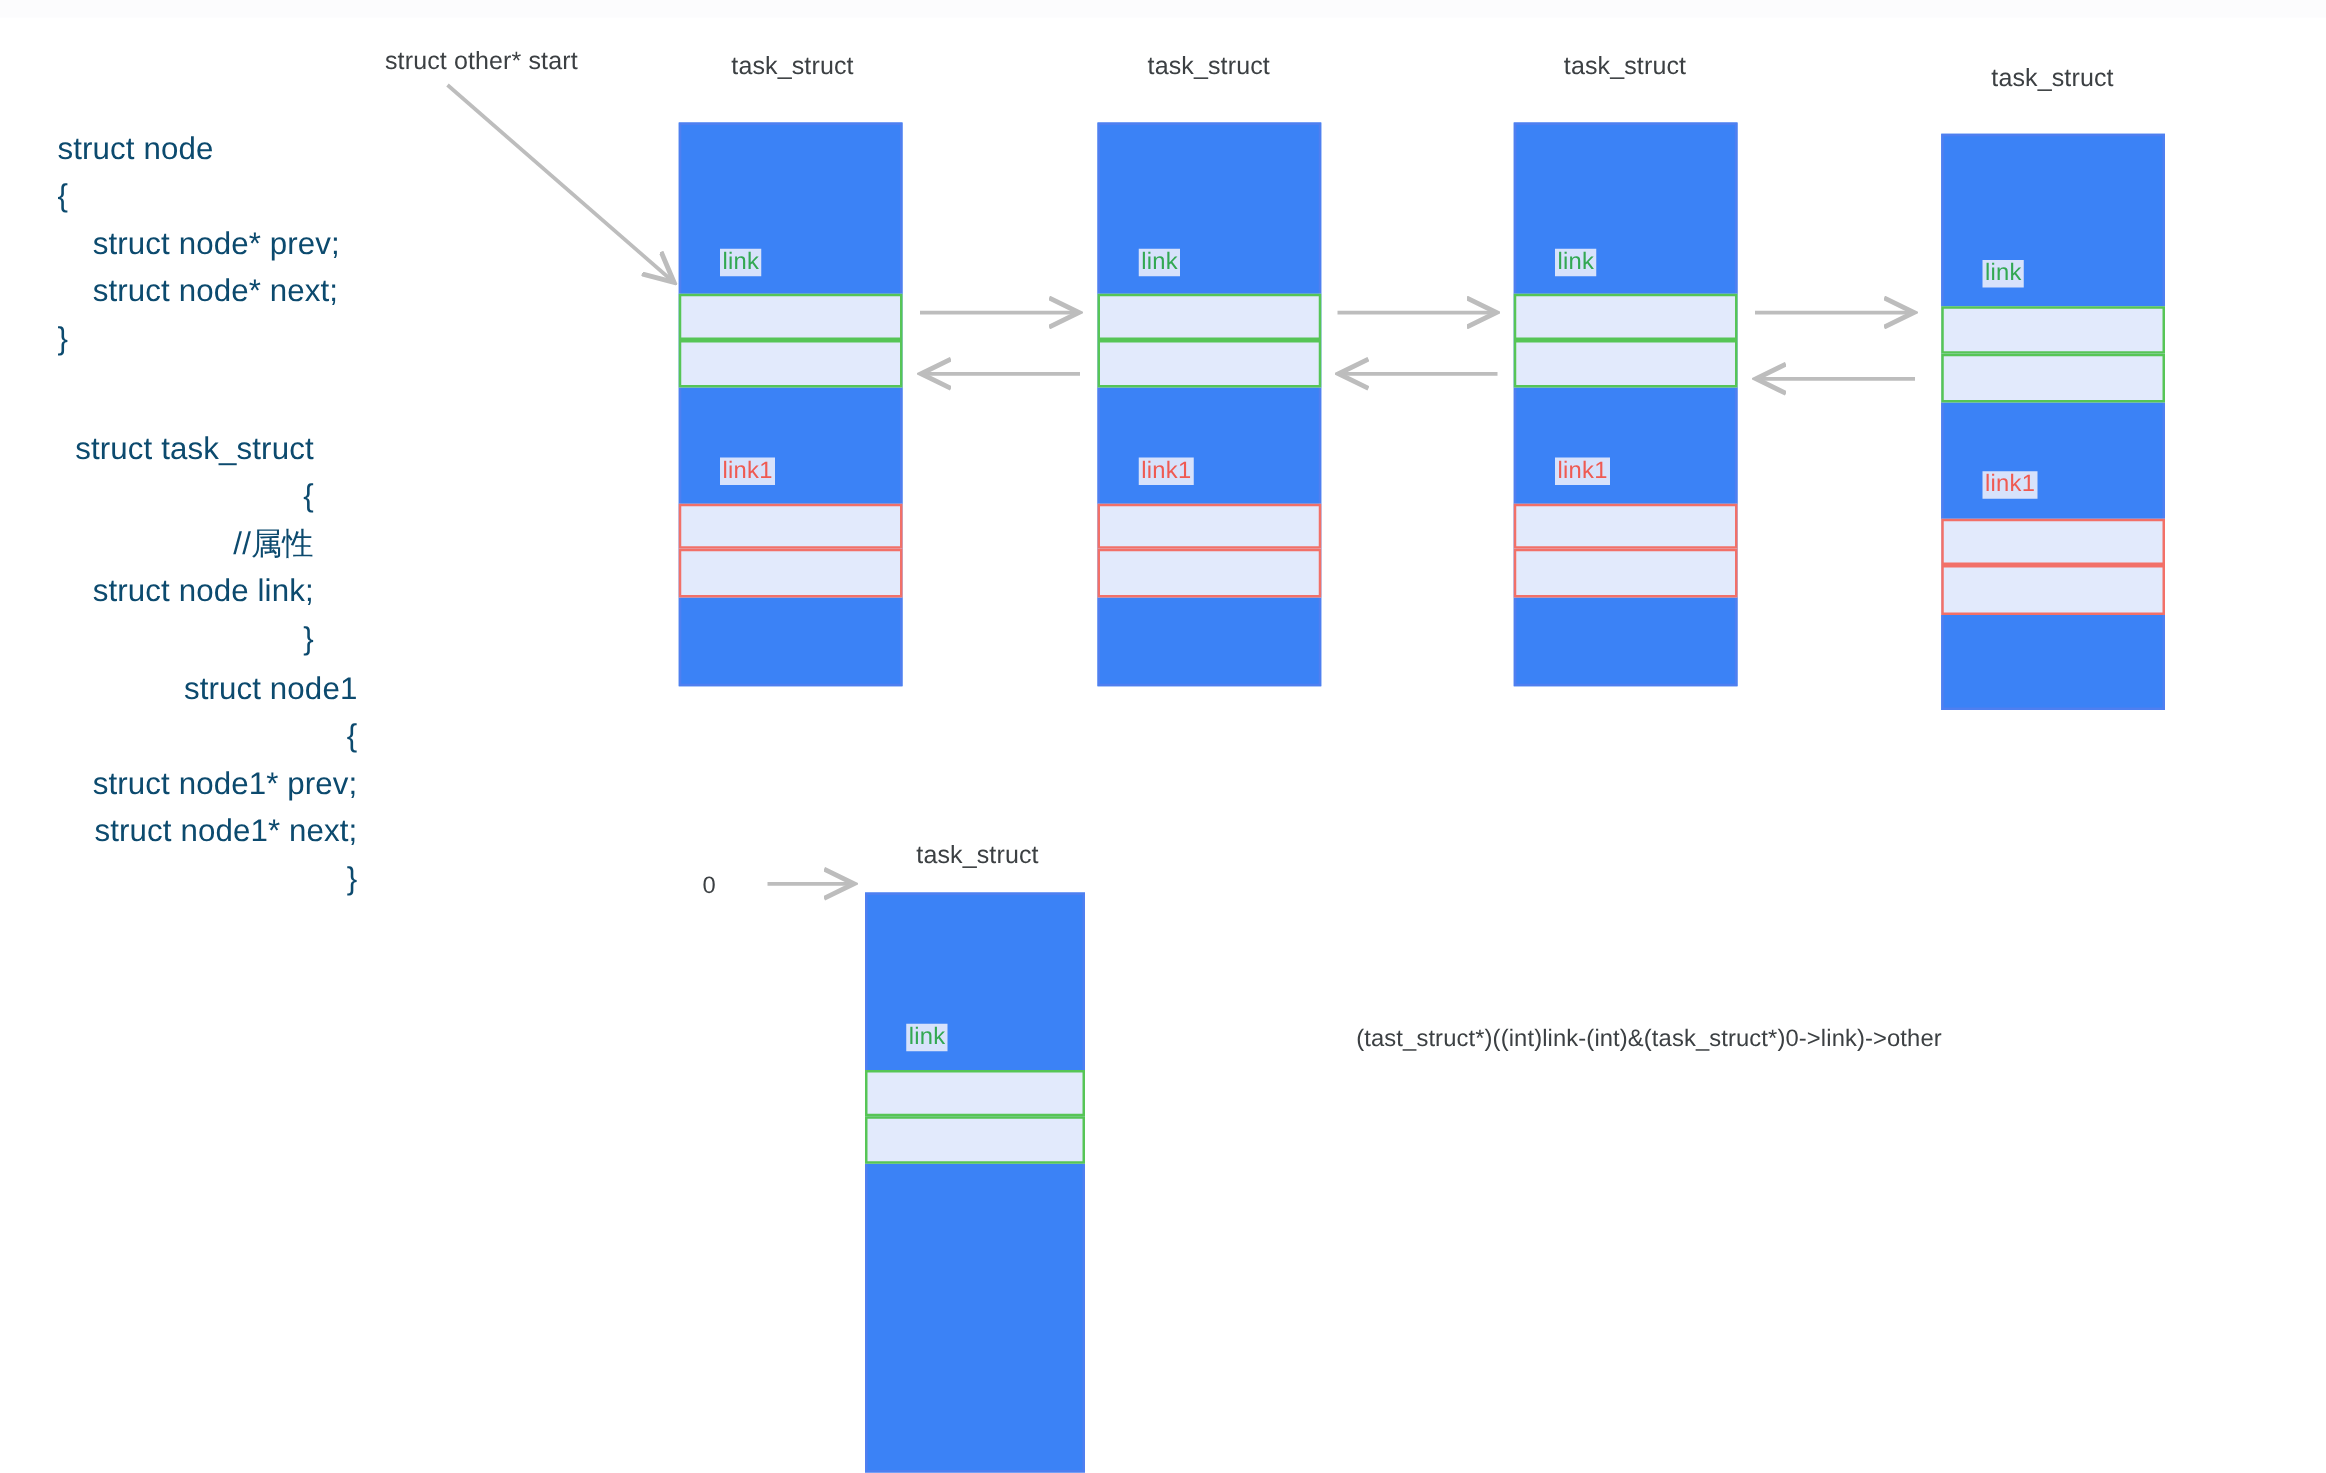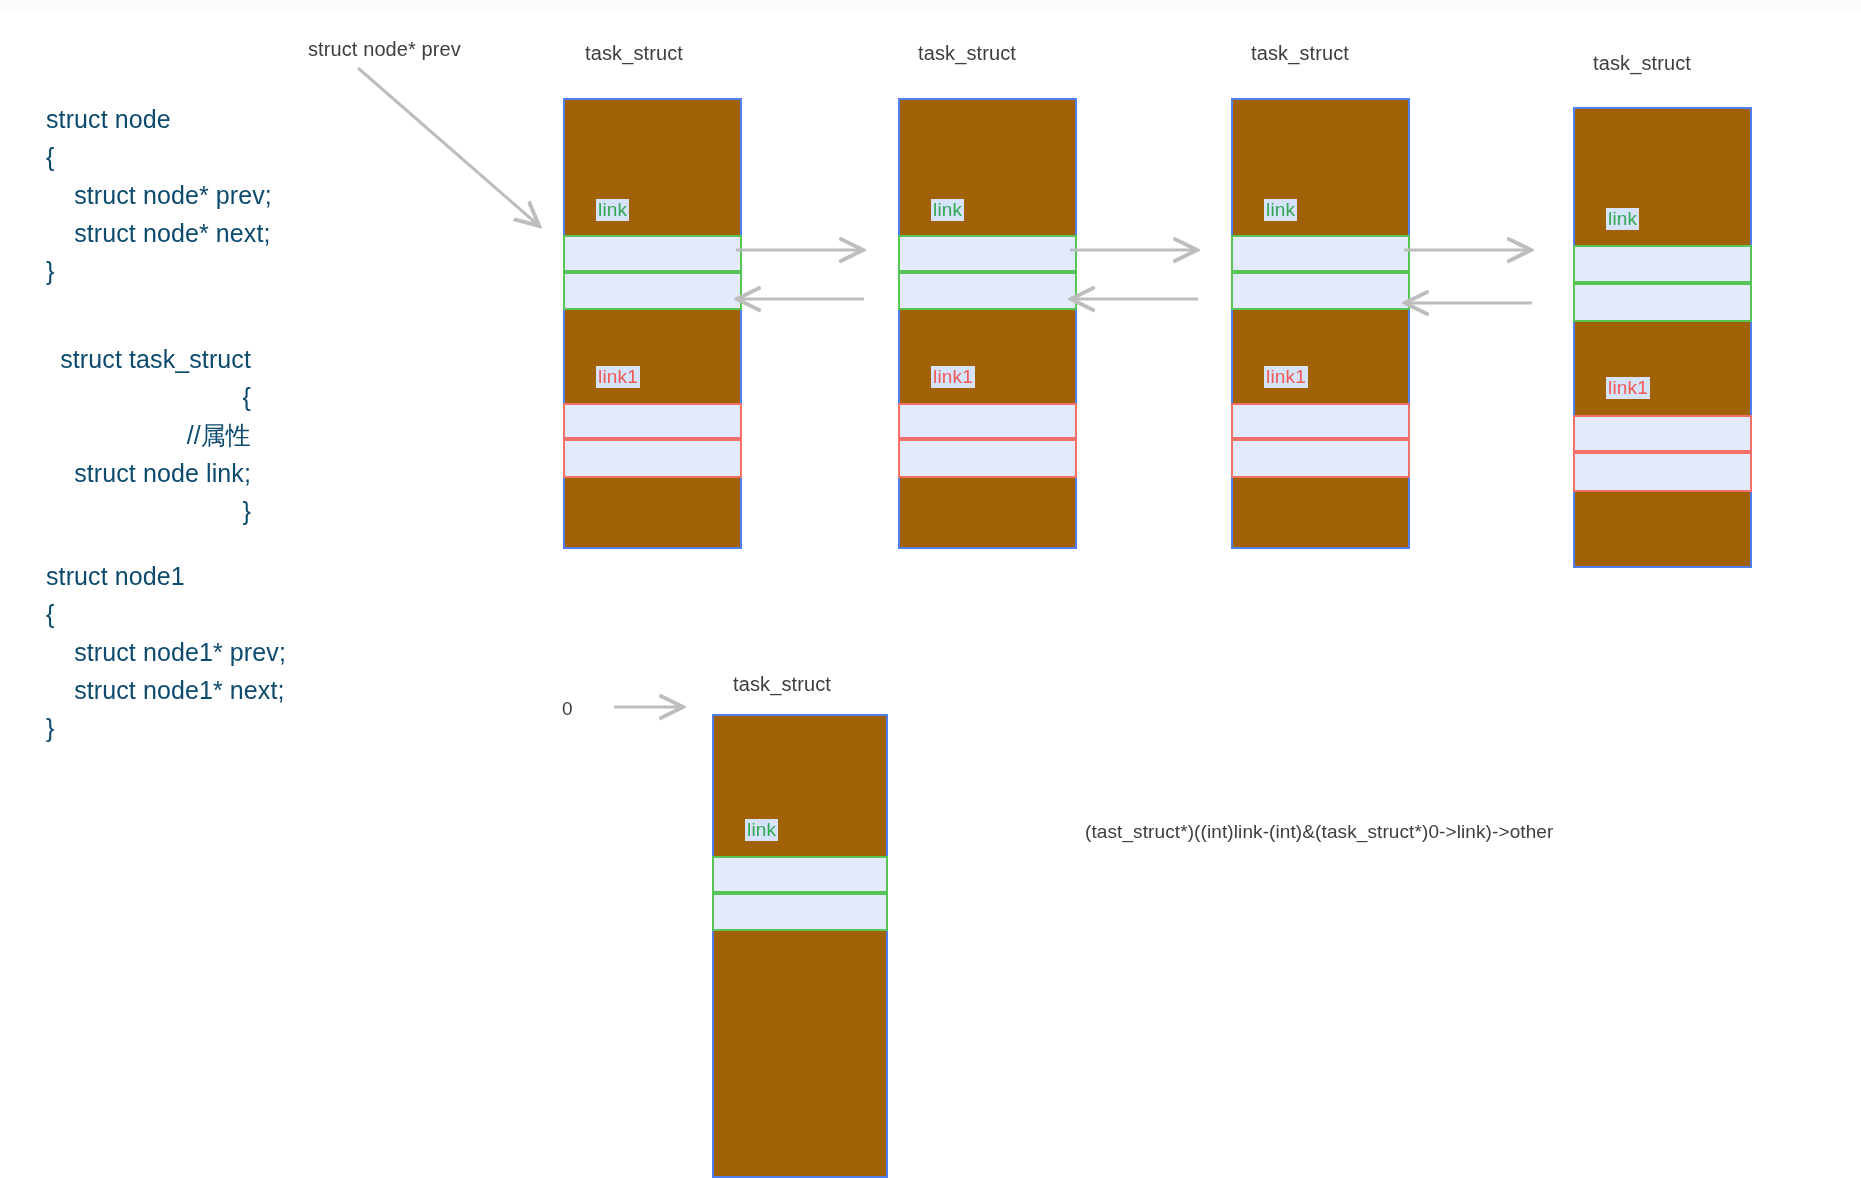--- a/index.html
+++ b/index.html
@@ -26,21 +26,21 @@
   .code-block {
     position: absolute;
     color: #0c4a6e;
     font-size: 25px;
     line-height: 38px;
     white-space: pre;
     letter-spacing: 0.1px;
   }
   #code-node      { left: 46px; top: 100px; }
   #code-task      { left: 46px; top: 340px; text-align: right; }
-  #code-node1     { left: 46px; top: 557px; }
+  #code-node1     { left: 46px; top: 532px; text-align: right; }
 
   
   .cap {
     position: absolute;
     color: #3c4043;
     font-size: 20px;
     letter-spacing: 0.1px;
     white-space: nowrap;
   }
 
@@ -54,23 +54,22 @@
     color: #3c4043;
     font-size: 20px;
     letter-spacing: 0.1px;
     white-space: nowrap;
     transform: translateX(-50%);
   }
 
   .ts-box {
     position: absolute;
     box-sizing: border-box;
-    background: #a16207;
+    background: #3b82f6;
     border: 2px solid #4f7ff0;
-    margin-left: 20px;
   }
 
   .band {
     position: absolute;
     left: -2px;
     box-sizing: border-box;
     background: #e2eafc;
   }
   .band.green { border: 2px solid #56c556; }
   .band.red   { border: 2px solid #f27068; }
@@ -109,21 +108,21 @@
     //属性
     struct node link;
 }</div>
 
 <div class="code-block" id="code-node1">struct node1
 {
     struct node1* prev;
     struct node1* next;
 }</div>
 
-<div class="cap start-label">struct node* prev</div>
+<div class="cap start-label">struct other* start</div>
 
 <svg class="arrow-svg" style="left:350px; top:60px; width:200px; height:180px;">
   <defs>
     <marker id="ah-diag" markerWidth="9" markerHeight="9" refX="7" refY="4.5" orient="auto" markerUnits="strokeWidth">
       <path d="M0,0.6 L8,4.5 L0,8.4" fill="none" stroke="#bdbdbd" stroke-width="1.3"></path>
     </marker>
   </defs>
   <line x1="8" y1="8" x2="187" y2="164" stroke="#bdbdbd" stroke-width="3" marker-end="url(#ah-diag)"></line>
 </svg>
 

